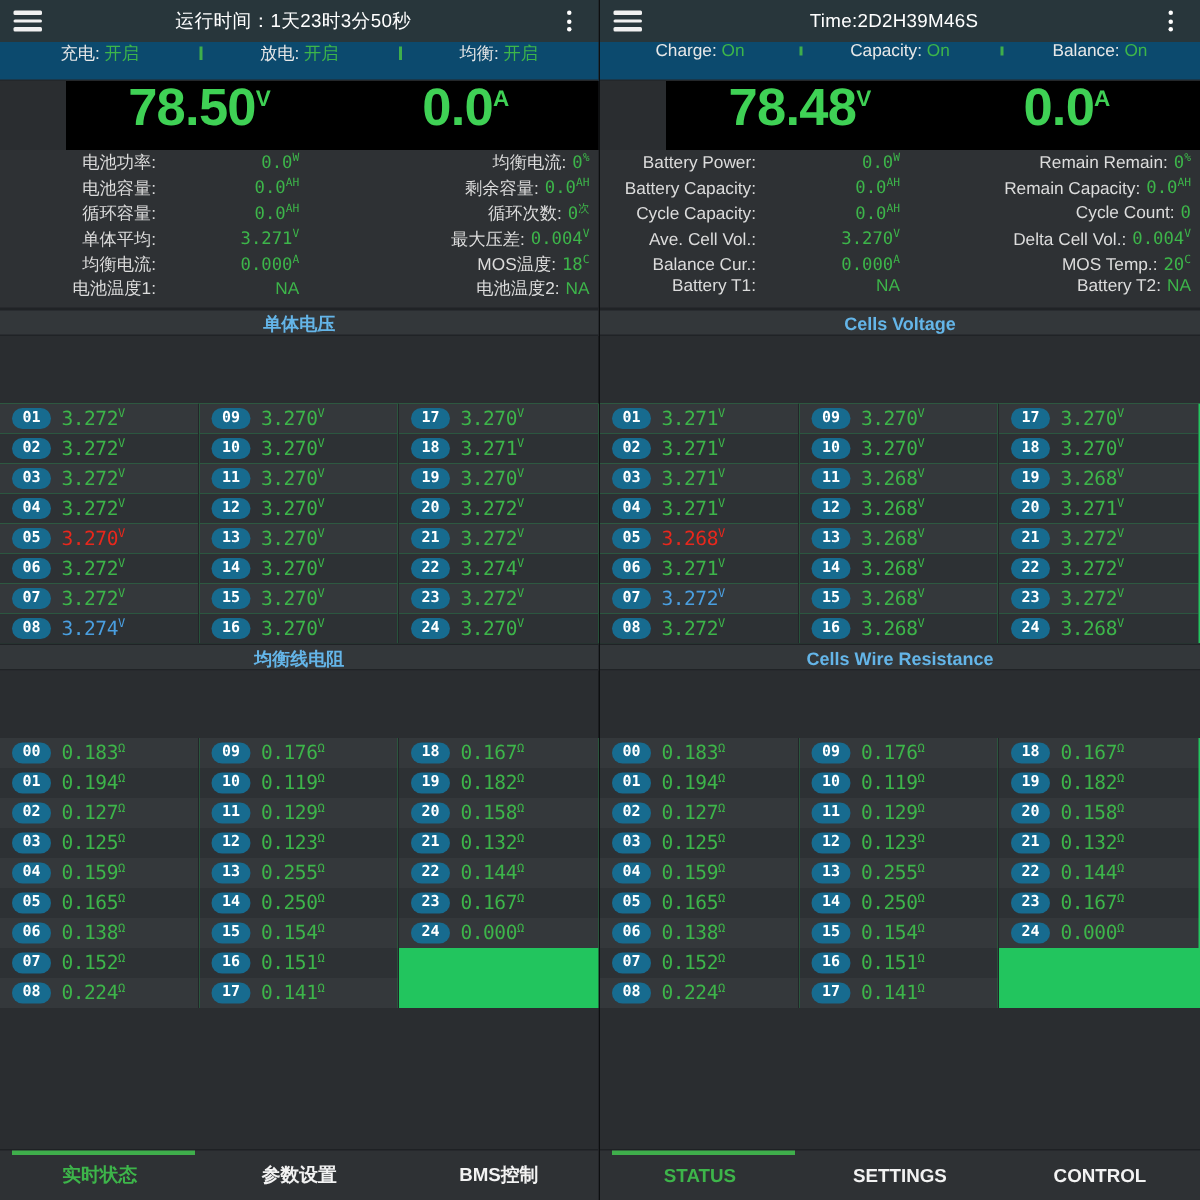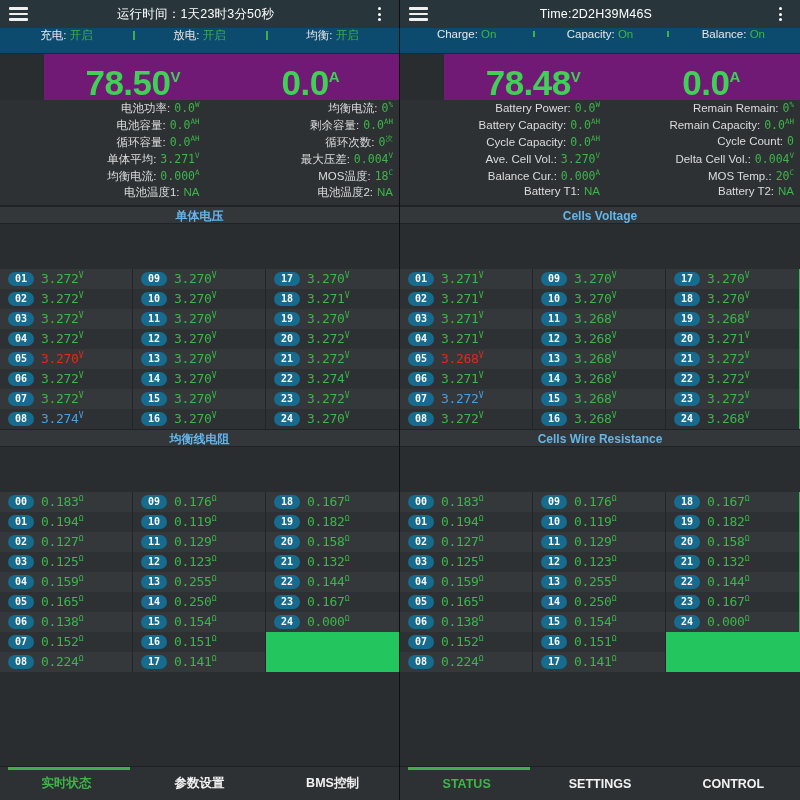--- a/index.html
+++ b/index.html
@@ -65,22 +65,22 @@
   }
   .status-item + .status-item::before {
     content:""; position:absolute; left:0; top:3px; bottom:3px;
     width:2px; background:#3fae4b;
   }
   .status-item .on { color:#3db54a; }
 
   
   .bigrow {
     height:46px; flex:0 0 46px;
-    background:#701a75;
-    display:flex; align-items:flex-end;margin-left:44px;
+    background:#000000;
+    display:flex; align-items:flex-start;margin-left:44px;
   }
   .bigval {
     flex:1; text-align:center;
     color:#3fd155;
     font-size:35px; font-weight:bold;
     line-height:1;
     letter-spacing:-0.5px;
   }
   .bigval sup { font-size:15px; font-weight:bold; vertical-align:super; }
 
@@ -99,21 +99,21 @@
     padding-right:6px;
     font-size:11.5px;
     white-space:nowrap;
   }
   .stats-col:first-child .stat-line { padding-right:0; justify-content:flex-start; }
   .stats-col:first-child .stat-line { padding-left:0; }
   .stat-line .lbl {
     color:#dcdcdc;
     margin-right:4px;
   }
-  .stats-col:first-child .stat-line { width:100%; justify-content:flex-end;padding-left:48px; }
+  .stats-col:first-child .stat-line { width:100%; justify-content:space-between; }
   .stats-col:first-child .stat-line .lbl { min-width:104px; text-align:right; }
   .stat-line .val {
     color:#3db54a;
     font-family:"DejaVu Sans Mono", monospace;
     font-size:11.5px;
   }
   .stat-line .val sup { font-size:7.5px; }
   .stat-line .val.plain { font-family:"Liberation Sans", sans-serif; }
 
   

